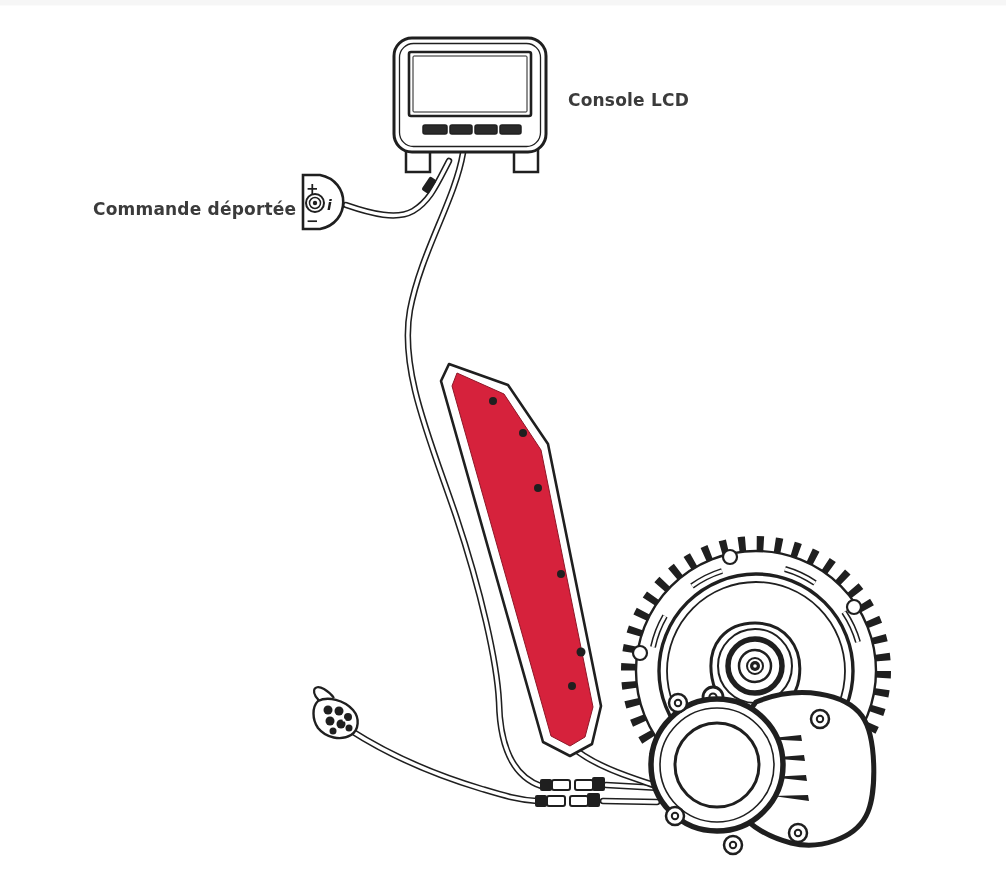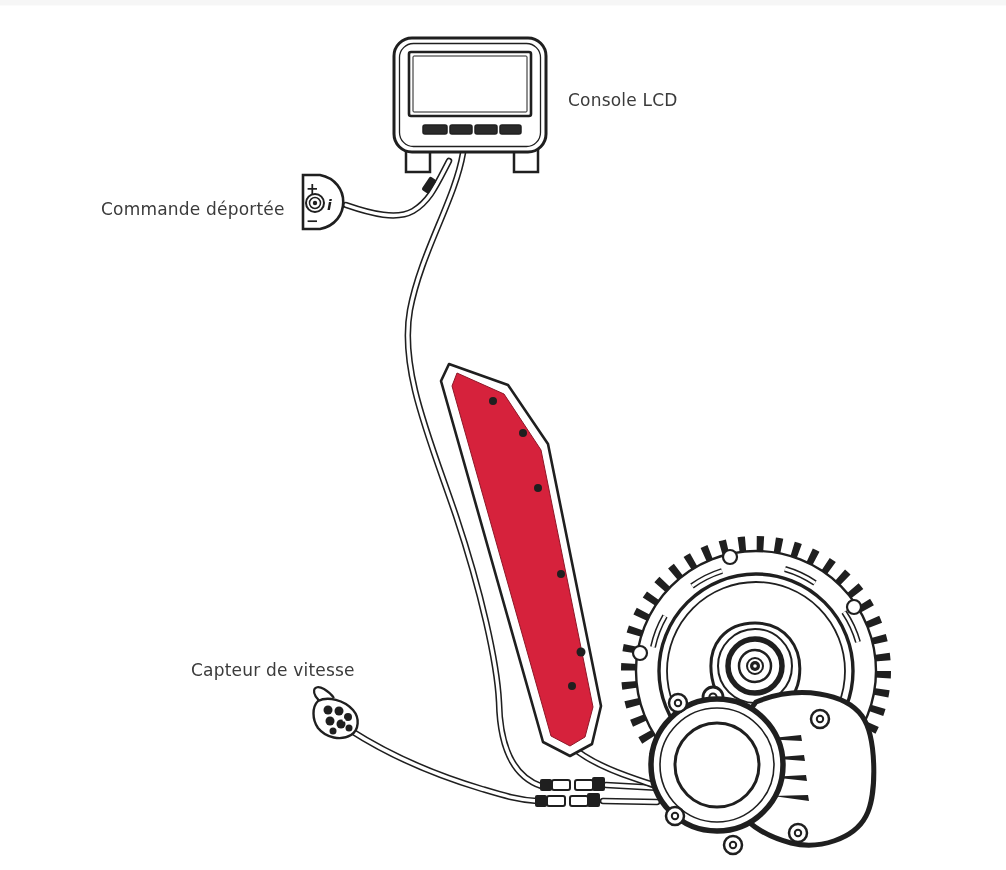--- a/index.html
+++ b/index.html
@@ -10,21 +10,21 @@
     background: #ffffff;
     overflow: hidden;
     font-family: "DejaVu Sans", "Liberation Sans", sans-serif;
   }
   #top-strip {
     position: absolute; left: 0; top: 0; width: 1006px; height: 5px;
     background: #f6f6f6; border-bottom: 1px solid #fbfbfb;
   }
   .label {
     position: absolute;
-    font-weight: normal;
+    font-weight: bold;
     font-size: 17px;
     letter-spacing: 0.2px;
     color: #3b3b3b;
     white-space: nowrap;
   }
   svg { position: absolute; left: 0; top: 0; }
   .ln   { fill: none; stroke: #1f1f1f; }
   .wfill{ fill: #ffffff; stroke: #1f1f1f; }
   .dark { fill: #1f1f1f; stroke: none; }
   .cable-o { fill: none; stroke: #1f1f1f; stroke-width: 6.5; stroke-linecap: round; }
@@ -193,15 +193,14 @@
         <circle cx="341" cy="724" r="4.5" class="dark"></circle>
         <circle cx="349" cy="728" r="3.5" class="dark"></circle>
         <circle cx="333" cy="731" r="3.5" class="dark"></circle>
         <circle cx="335" cy="716" r="1.5" fill="#ffffff"></circle>
         <circle cx="344" cy="720" r="1.5" fill="#ffffff"></circle>
       </g>
     </g>
   </svg>
 
   <div class="label" style="left:568px; top:90px">Console LCD</div>
-  <div class="label" style="left:101px; top:199px">Commande déportée</div>
-  <div class="label" style="left:191px; top:660px">Capteur de vitesse</div>
+  <div class="label" style="left:93px; top:199px">Commande déportée</div>
 </div>
 
 </body></html>

